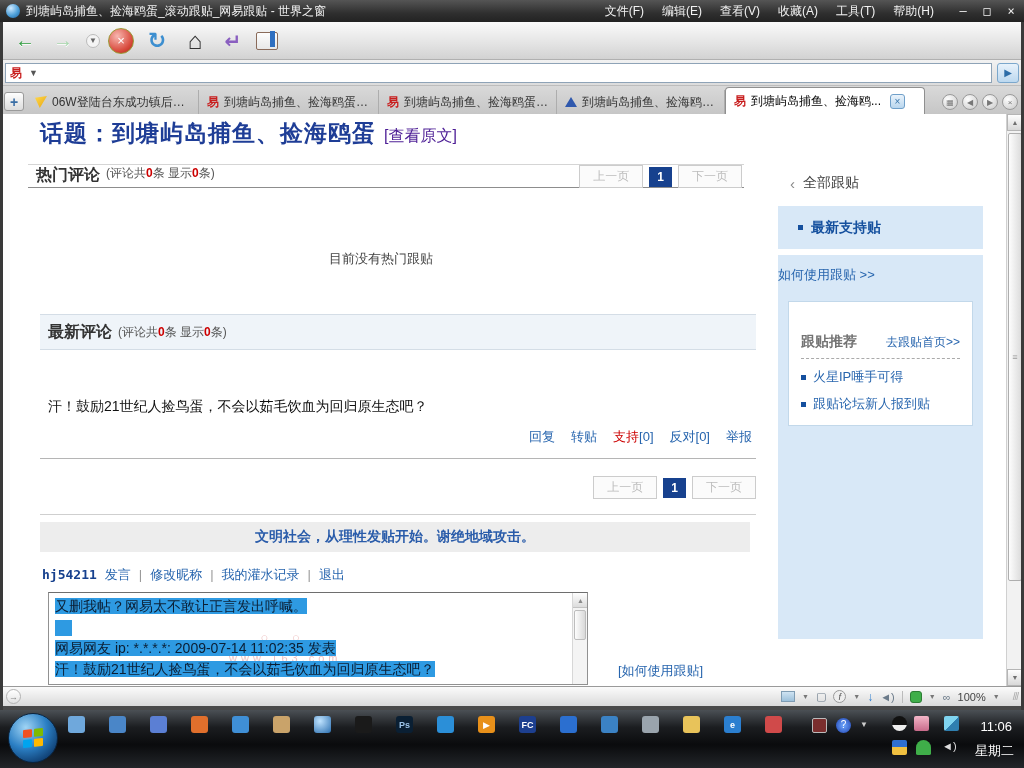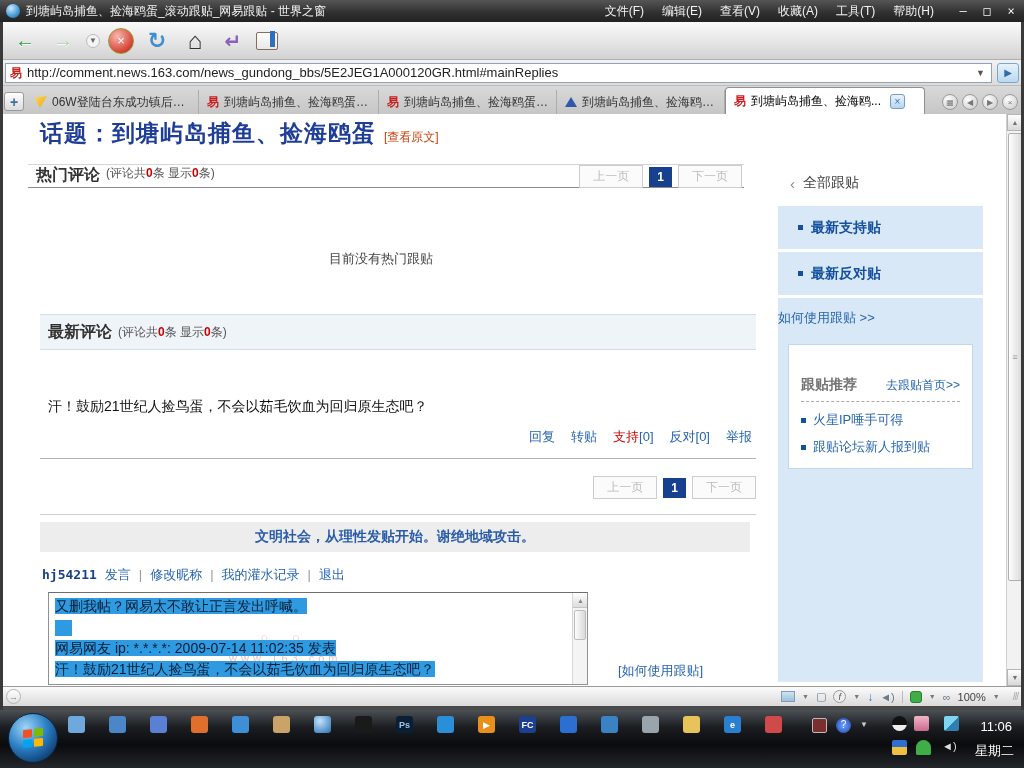--- a/index.html
+++ b/index.html
@@ -70,21 +70,21 @@
   .tab-label { overflow:hidden; text-overflow:ellipsis; }
   #tab-nav { margin:0 6px 4px auto; display:flex; gap:4px; align-items:center; }
   .tnav { width:16px; height:16px; border-radius:50%; background:radial-gradient(circle at 35% 30%,#fdfdfd,#c9c9c9);
     border:1px solid #9a9a9a; color:#777; font-size:8px; display:flex; align-items:center; justify-content:center; }
 
   
   #content { position:absolute; left:0; top:114px; width:1024px; height:572px; background:#fff; overflow:hidden; }
 
   #topic-row { position:absolute; left:40px; top:4px; display:flex; align-items:baseline; gap:8px; }
   #topic-title { font-size:23px; font-weight:bold; color:#1e3d96; letter-spacing:1px; }
-  #view-original { font-size:12px; color:#c2410c;text-align:right; }
+  #view-original { font-size:16px; color:#4c1d95;text-align:right; }
 
   .sec-header { position:absolute; left:28px; width:716px; height:24px; border-top:1px solid #d5d5d5;
     border-bottom:1px solid #8d8d8d; display:flex; align-items:flex-start; }
   .sec-title { font-size:16px; font-weight:bold; color:#333; margin:0 6px 0 8px; }
   .sec-meta { font-size:12px; color:#555; }
   .sec-meta .red { color:#c00; font-weight:bold; }
 
   .pagination { margin-left:auto; display:flex; gap:6px; align-items:center; padding-right:2px; }
   .pg-btn { border:1px solid #ccc; background:#fbfbfb; color:#bcbcbc; font-size:12px; padding:2px 13px; }
   .pg-cur { background:#17418e; border:1px solid #17418e; color:#fff; font-size:12px; font-weight:bold; padding:2px 7px; }
@@ -240,21 +240,20 @@
     <span class="btn-stop">×</span>
     <span class="tb-btn btn-refresh">↻</span>
     <span class="tb-btn btn-home">⌂</span>
     <span class="tb-btn btn-send">↵</span>
     <span class="btn-book"></span>
   </div>
 
   <div id="addressbar">
     <div id="url-box">
       <span class="url-favicon">易</span>
-      <input id="url-input" value="http://comment.news.163.com/news_gundong_bbs/5E2JEG1A000120GR.html#mainReplies" style="">
       <span class="url-caret">▼</span>
     </div>
     <span id="go-btn">▶</span>
   </div>
 
   <div id="tabbar">
     <span id="newtab">+</span>
     <div class="tab" style="width:172px">
       <span class="tab-ico-weather"></span>
       <span class="tab-label">06W登陆台东成功镇后再...</span>
@@ -365,24 +364,20 @@
       <div id="sb-back">
         <span class="chev">‹</span>
         <span>全部跟贴</span>
       </div>
       <div class="sb-gap"></div>
       <div class="sb-item">
         <span class="sq"></span>
         <span>最新支持贴</span>
       </div>
       <div class="sb-gap" style="height:3px"></div>
-      <div class="sb-item">
-        <span class="sq"></span>
-        <span>最新反对贴</span>
-      </div>
       <div class="sb-gap" style="height:3px"></div>
       <div id="sb-howto">如何使用跟贴 &gt;&gt;</div>
       <div id="sb-rest">
         <div id="sb-box">
           <div id="sb-box-head">
             <span id="sb-box-title">跟贴推荐</span>
             <a id="sb-box-more">去跟贴首页&gt;&gt;</a>
           </div>
           <a class="sb-link">
             <span class="sq"></span>

